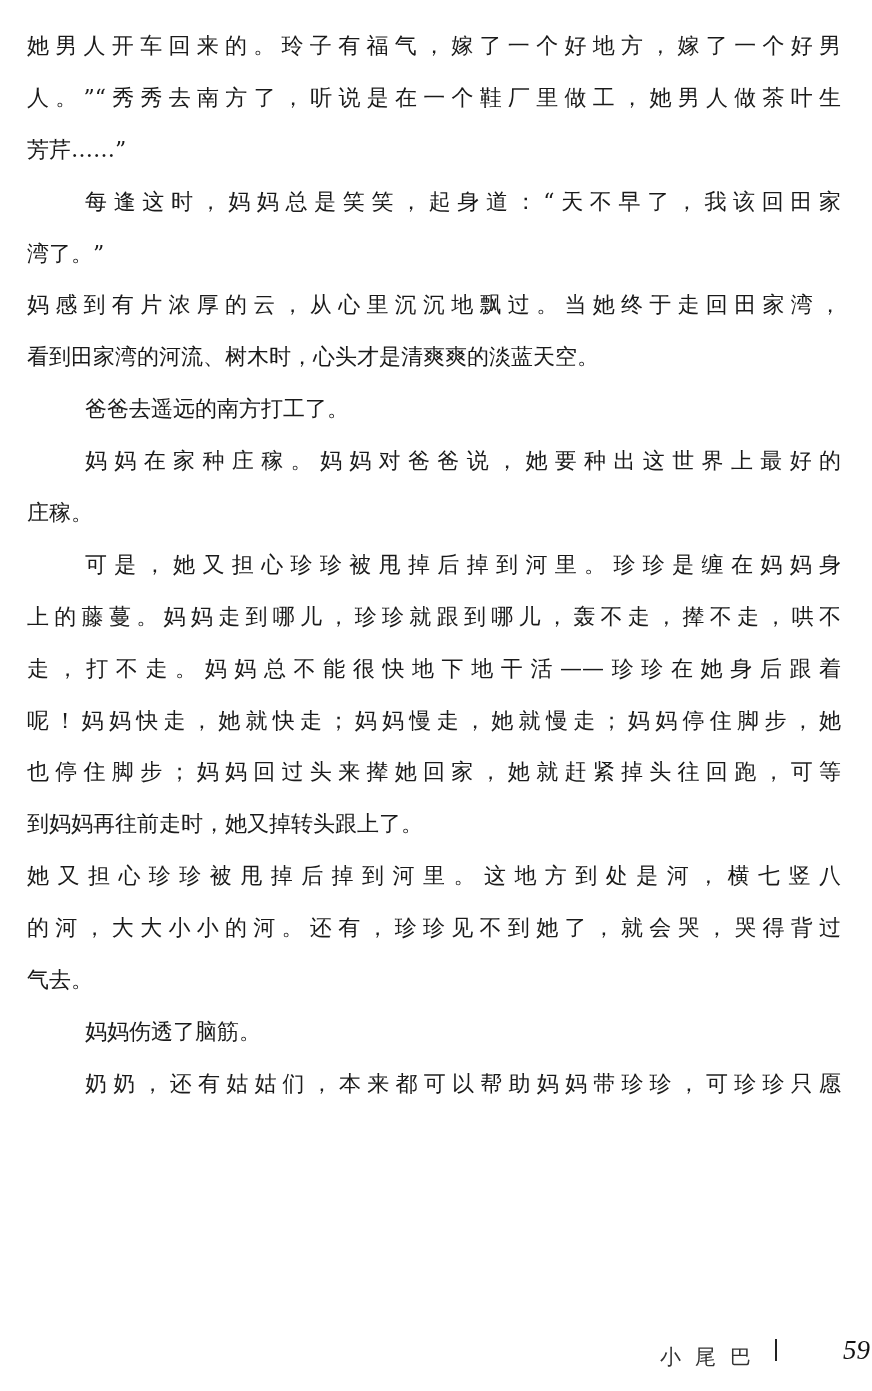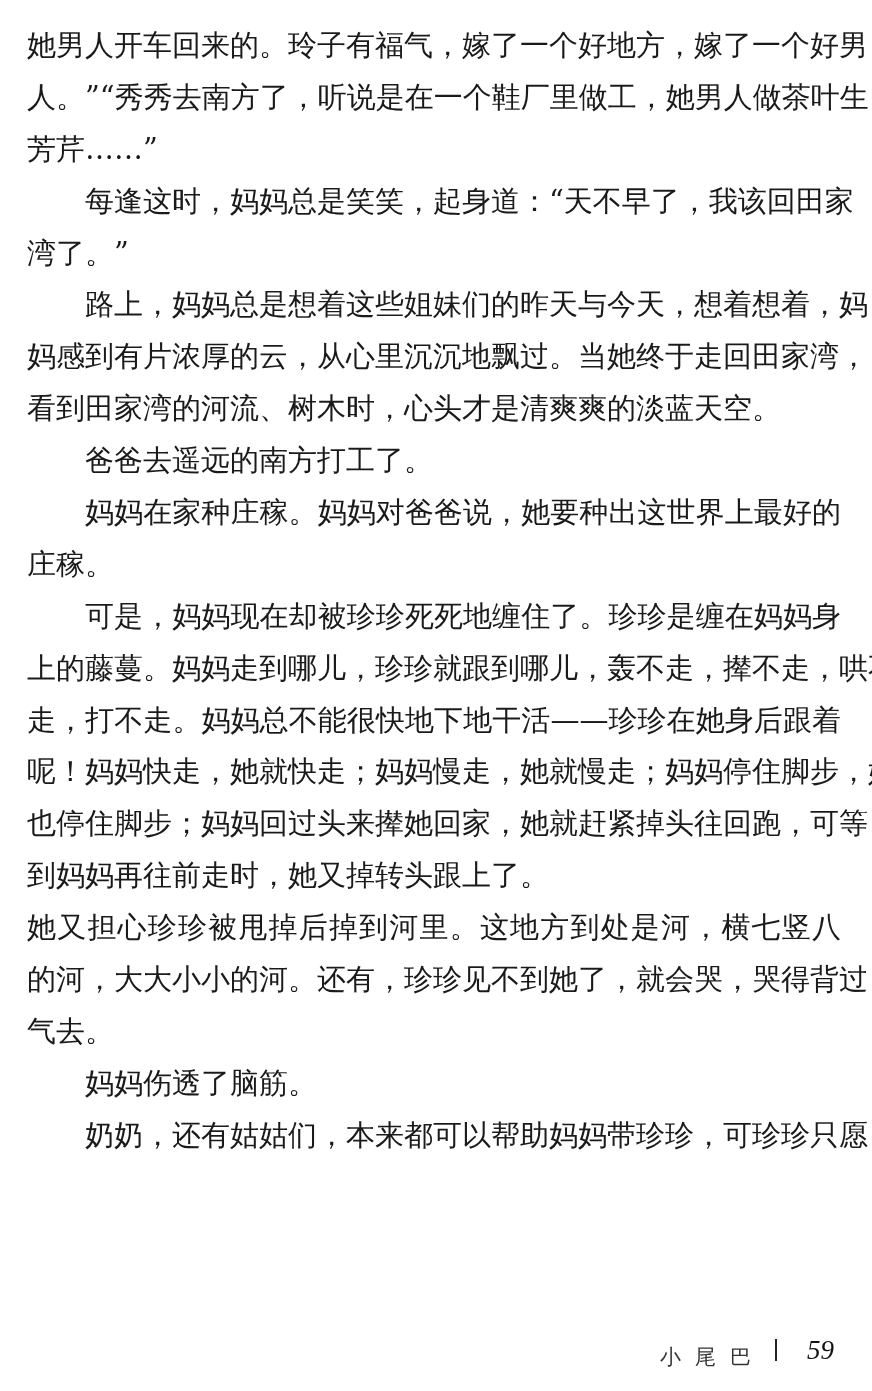--- a/index.html
+++ b/index.html
@@ -13,21 +13,21 @@
     position: relative;
     overflow: hidden;
     color: #1a1a1a;
   }
   .page-body {
     position: absolute;
     left: 27px;
     top: 20px;
     width: 814px;
     font-family: "DejaVu Serif", "Liberation Serif", serif;
-    font-size: 29px;
+    font-size: 22px;
   }
   .line {
     display: block;
     height: 51.9px;
     line-height: 51.9px;
     white-space: nowrap;
     text-align: justify;
     text-align-last: justify;
     overflow: visible;
   }
@@ -61,55 +61,55 @@
     background: #222;
     margin-left: 10px;
     margin-right: 30px;
   }
   .page-number {
     font-family: "Liberation Serif", "DejaVu Serif", serif;
     font-style: italic;
     font-size: 27px;
     color: #111;
     line-height: 40px;
+    margin-left: 36px;
   }
 </style>
 </head>
 <body>
 
 <div class="page-body">
 
   <div class="paragraph">
     <span class="line">她男人开车回来的。玲子有福气，嫁了一个好地方，嫁了一个好男</span>
     <span class="line">人。”“秀秀去南方了，听说是在一个鞋厂里做工，她男人做茶叶生</span>
     <span class="line last">芳芹……”</span>
   </div>
 
   <div class="paragraph">
     <span class="line indent">每逢这时，妈妈总是笑笑，起身道：“天不早了，我该回田家</span>
     <span class="line last">湾了。”</span>
   </div>
 
   <div class="paragraph">
-    <span class="line indent">路上，妈妈总是想着这些姐妹们的昨天与今天，想着想着，妈</span>
     <span class="line">妈感到有片浓厚的云，从心里沉沉地飘过。当她终于走回田家湾，</span>
     <span class="line last">看到田家湾的河流、树木时，心头才是清爽爽的淡蓝天空。</span>
   </div>
 
   <div class="paragraph">
     <span class="line indent last">爸爸去遥远的南方打工了。</span>
   </div>
 
   <div class="paragraph">
     <span class="line indent">妈妈在家种庄稼。妈妈对爸爸说，她要种出这世界上最好的</span>
     <span class="line last">庄稼。</span>
   </div>
 
   <div class="paragraph">
-    <span class="line indent">可是，妈妈现在却被珍珍死死地缠住了。珍珍是缠在妈妈身</span>
+    <span class="line indent">可是，她又担心珍珍被甩掉后掉到河里。珍珍是缠在妈妈身</span>
     <span class="line">上的藤蔓。妈妈走到哪儿，珍珍就跟到哪儿，轰不走，撵不走，哄不</span>
     <span class="line">走，打不走。妈妈总不能很快地下地干活——珍珍在她身后跟着</span>
     <span class="line">呢！妈妈快走，她就快走；妈妈慢走，她就慢走；妈妈停住脚步，她</span>
     <span class="line">也停住脚步；妈妈回过头来撵她回家，她就赶紧掉头往回跑，可等</span>
     <span class="line last">到妈妈再往前走时，她又掉转头跟上了。</span>
   </div>
 
   <div class="paragraph">
     <span class="line">她又担心珍珍被甩掉后掉到河里。这地方到处是河，横七竖八</span>
     <span class="line">的河，大大小小的河。还有，珍珍见不到她了，就会哭，哭得背过</span>

